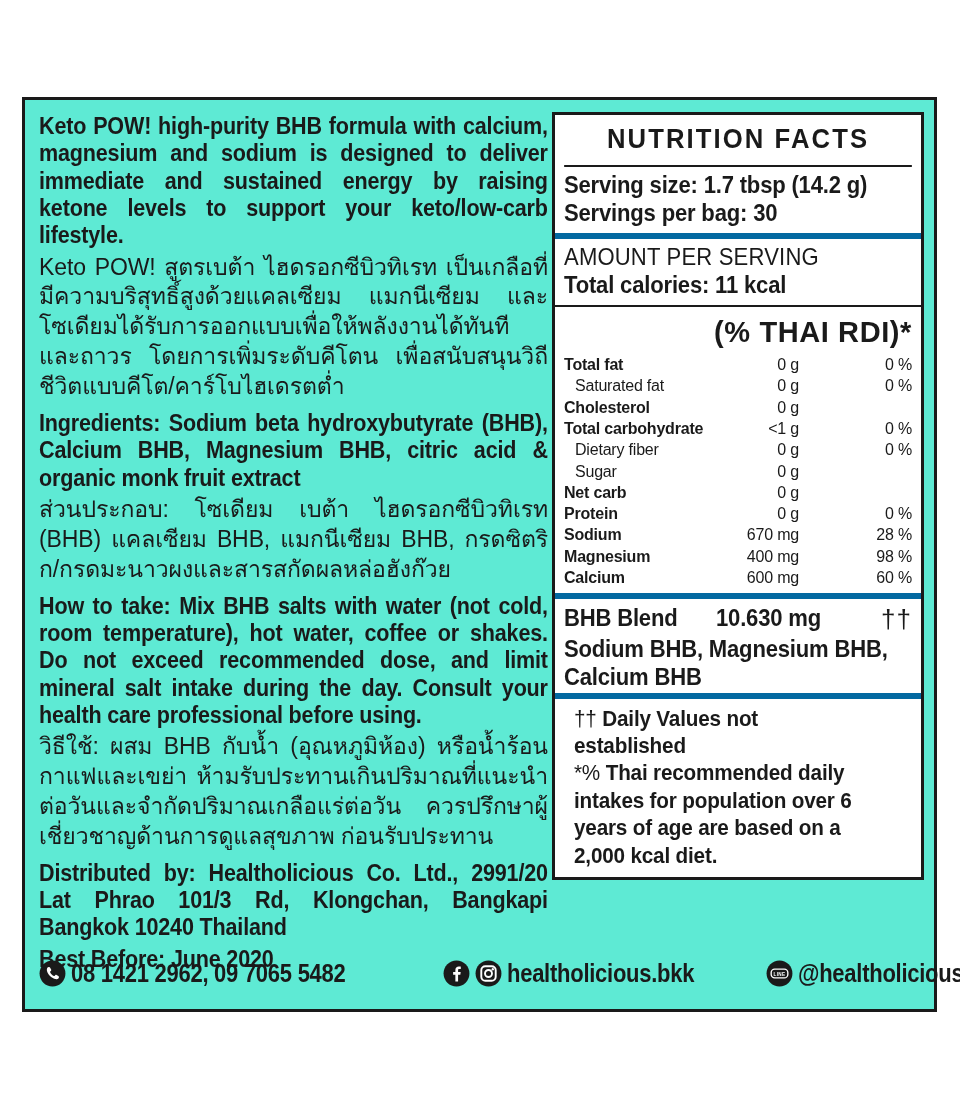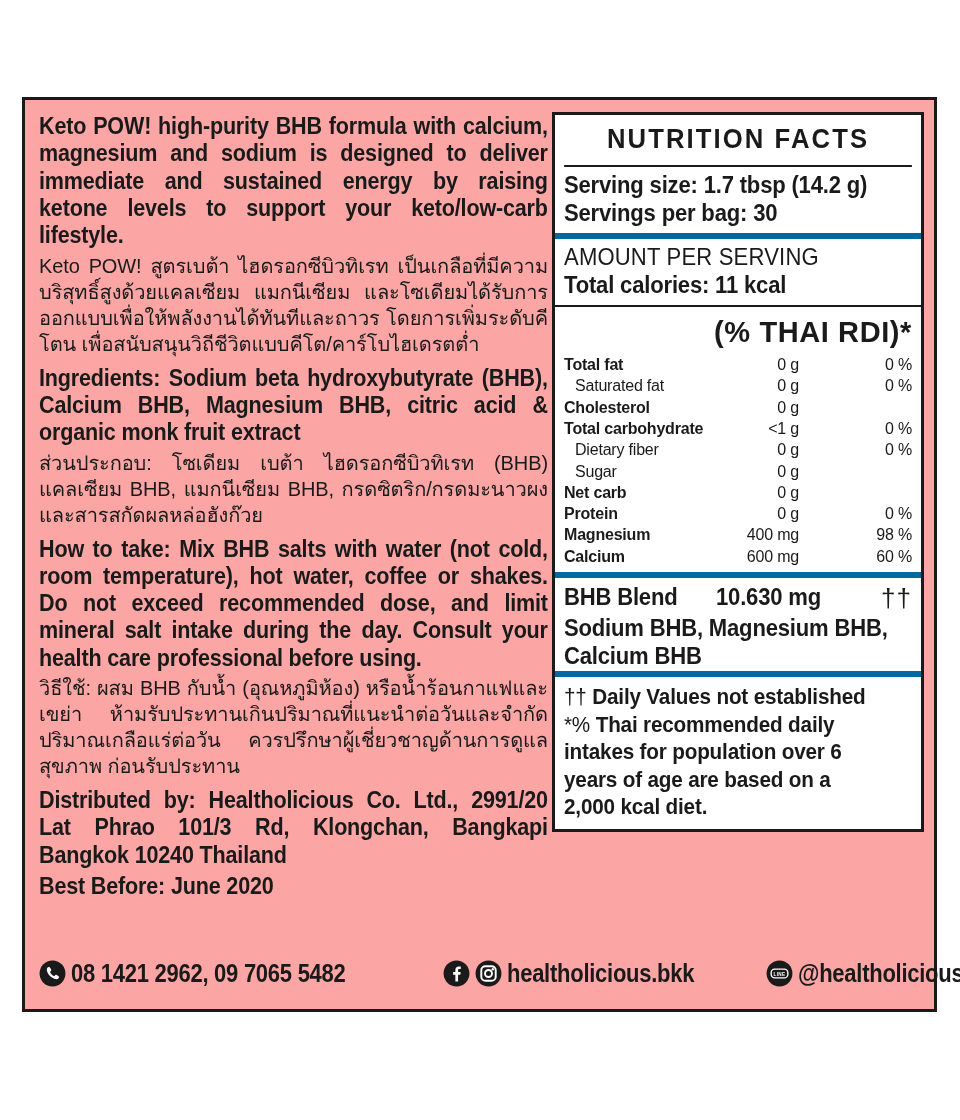--- a/index.html
+++ b/index.html
@@ -18,21 +18,21 @@
 
   
   #label-box {
     position: absolute;
     left: 22px;
     top: 97px;
     width: 915px;
     height: 915px;
     border: 3px solid #1a1a1a;
     box-sizing: border-box;
-    background: #fca5a5;
+    background: #5eead4;
   }
 
   #label-inner {
     position: absolute;
     inset: 0;
     padding: 12px 14px 0 14px;
     box-sizing: border-box;
   }
 
   
@@ -64,21 +64,21 @@
     transform: scaleX(0.88);
     transform-origin: left top;
     width: 113.6%;
     text-align: justify;
     margin: 0 0 1px 0;
   }
   .en.nojust { text-align: left; }
 
   .th {
     font-weight: 400;
-    font-size: 20px;
+    font-size: 23px;
     line-height: 1.30;
     margin: 0 0 2px 0;
     text-align: justify;
     letter-spacing: -0.1px;
   }
   .th b { font-weight: 400; }
 
   .en b, .en strong { font-weight: 800; }
 
   .blk { margin-bottom: 7px; }
@@ -203,21 +203,21 @@
     font-weight: 700;
     font-size: 24.5px;
     line-height: 1.16;
     letter-spacing: -0.2px;
     transform: scaleX(0.9);
     transform-origin: left center;
     white-space: nowrap;
   }
 
   
-  #nf-notes { padding: 6px 24px 8px 9px; }
+  #nf-notes { padding: 6px 24px 8px 9px; margin-left: 10px; }
   .note {
     font-weight: 700;
     font-size: 22.5px;
     line-height: 1.22;
     letter-spacing: -0.2px;
     transform: scaleX(0.92);
     transform-origin: left center;
   }
   .note .dag { font-weight: 400; }
 </style>
@@ -301,20 +301,25 @@
                   </tr>
                   <tr>
                     <td class="c-name nm-bold">Net carb</td>
                     <td class="c-amt amt">0 g</td>
                     <td class="c-pct pct"></td>
                   </tr>
                   <tr>
                     <td class="c-name nm-bold">Protein</td>
                     <td class="c-amt amt">0 g</td>
                     <td class="c-pct pct">0 %</td>
+                  </tr>
+                  <tr>
+                    <td class="c-name nm-bold">Sodium</td>
+                    <td class="c-amt amt">670 mg</td>
+                    <td class="c-pct pct">28 %</td>
                   </tr>
                   <tr>
                     <td class="c-name nm-bold">Magnesium</td>
                     <td class="c-amt amt">400 mg</td>
                     <td class="c-pct pct">98 %</td>
                   </tr>
                   <tr>
                     <td class="c-name nm-bold">Calcium</td>
                     <td class="c-amt amt">600 mg</td>
                     <td class="c-pct pct">60 %</td>

